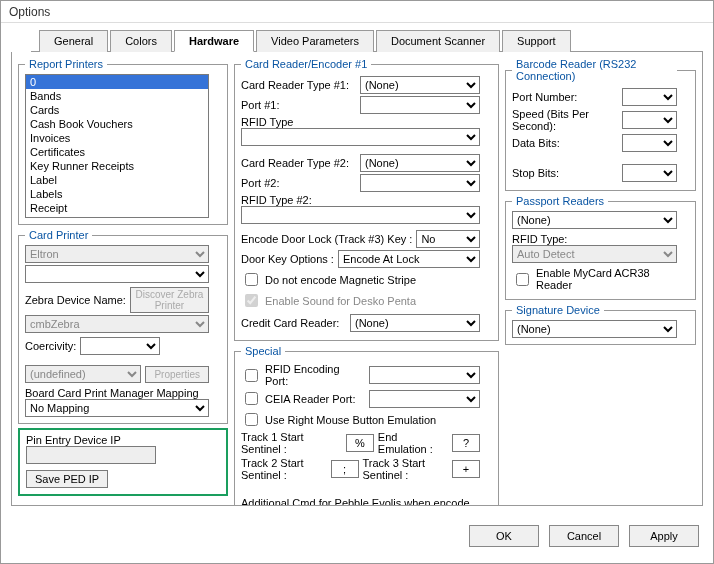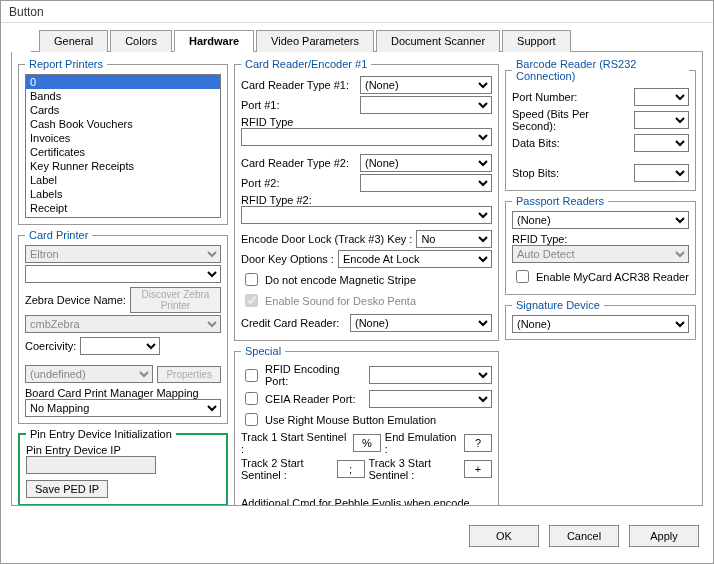--- a/index.html
+++ b/index.html
@@ -60,21 +60,21 @@
     display: flex;
     gap: 6px;
     height: 100%;
   }
   .col-left { width: 210px; }
   .col-mid { width: 265px; }
   .col-right { flex: 1; }
   fieldset {
     border: 1px solid #999;
     margin: 0 0 4px 0;
-    padding: 4px 6px 6px 6px;
+    padding: 4px 18px 6px 6px;
   }
   fieldset.green {
     border: 2px solid #1a9e5e;
   }
   legend {
     font-size: 11px;
     padding: 0 4px;
     color: #0a55a3;
   }
   .listbox {
@@ -142,21 +142,21 @@
     cursor: pointer;
   }
   .wide-combo { width: 100%; }
   .narrow { width: 28px; text-align:center; }
   .grayed { color: #888; }
 </style>
 </head>
 <body>
 
 <div class="window">
-  <div class="titlebar">Button</div>
+  <div class="titlebar">Options</div>
   <div class="content">
     <div class="tabs">
       <div class="tab">General</div>
       <div class="tab">Colors</div>
       <div class="tab active">Hardware</div>
       <div class="tab">Video Parameters</div>
       <div class="tab">Document Scanner</div>
       <div class="tab">Support</div>
     </div>
 
@@ -199,21 +199,20 @@
             <div style="height:6px"></div>
             <div class="row">
               <select class="combo disabled" style="flex:1"><option>(undefined)</option></select>
               <button class="btn disabled" style="font-size:10px">Properties</button>
             </div>
             <div style="margin-top:4px">Board Card Print Manager Mapping</div>
             <select class="combo wide-combo"><option>No Mapping</option></select>
           </fieldset>
 
           <fieldset class="green">
-            <legend style="color:#000">Pin Entry Device Initialization</legend>
             <div>Pin Entry Device IP</div>
             <input class="txt" style="width: 130px; background: rgb(238, 238, 238);" value="">
             <div style="height:6px"></div>
             <button class="btn">Save PED IP</button>
           </fieldset>
         </div>
 
         <div class="col-mid">
           <fieldset>
             <legend>Card Reader/Encoder #1</legend>

